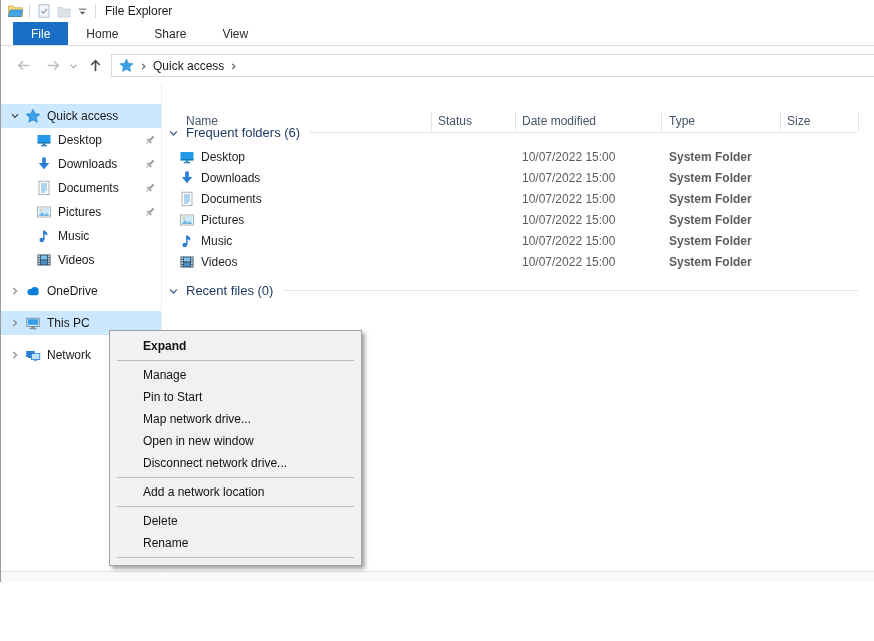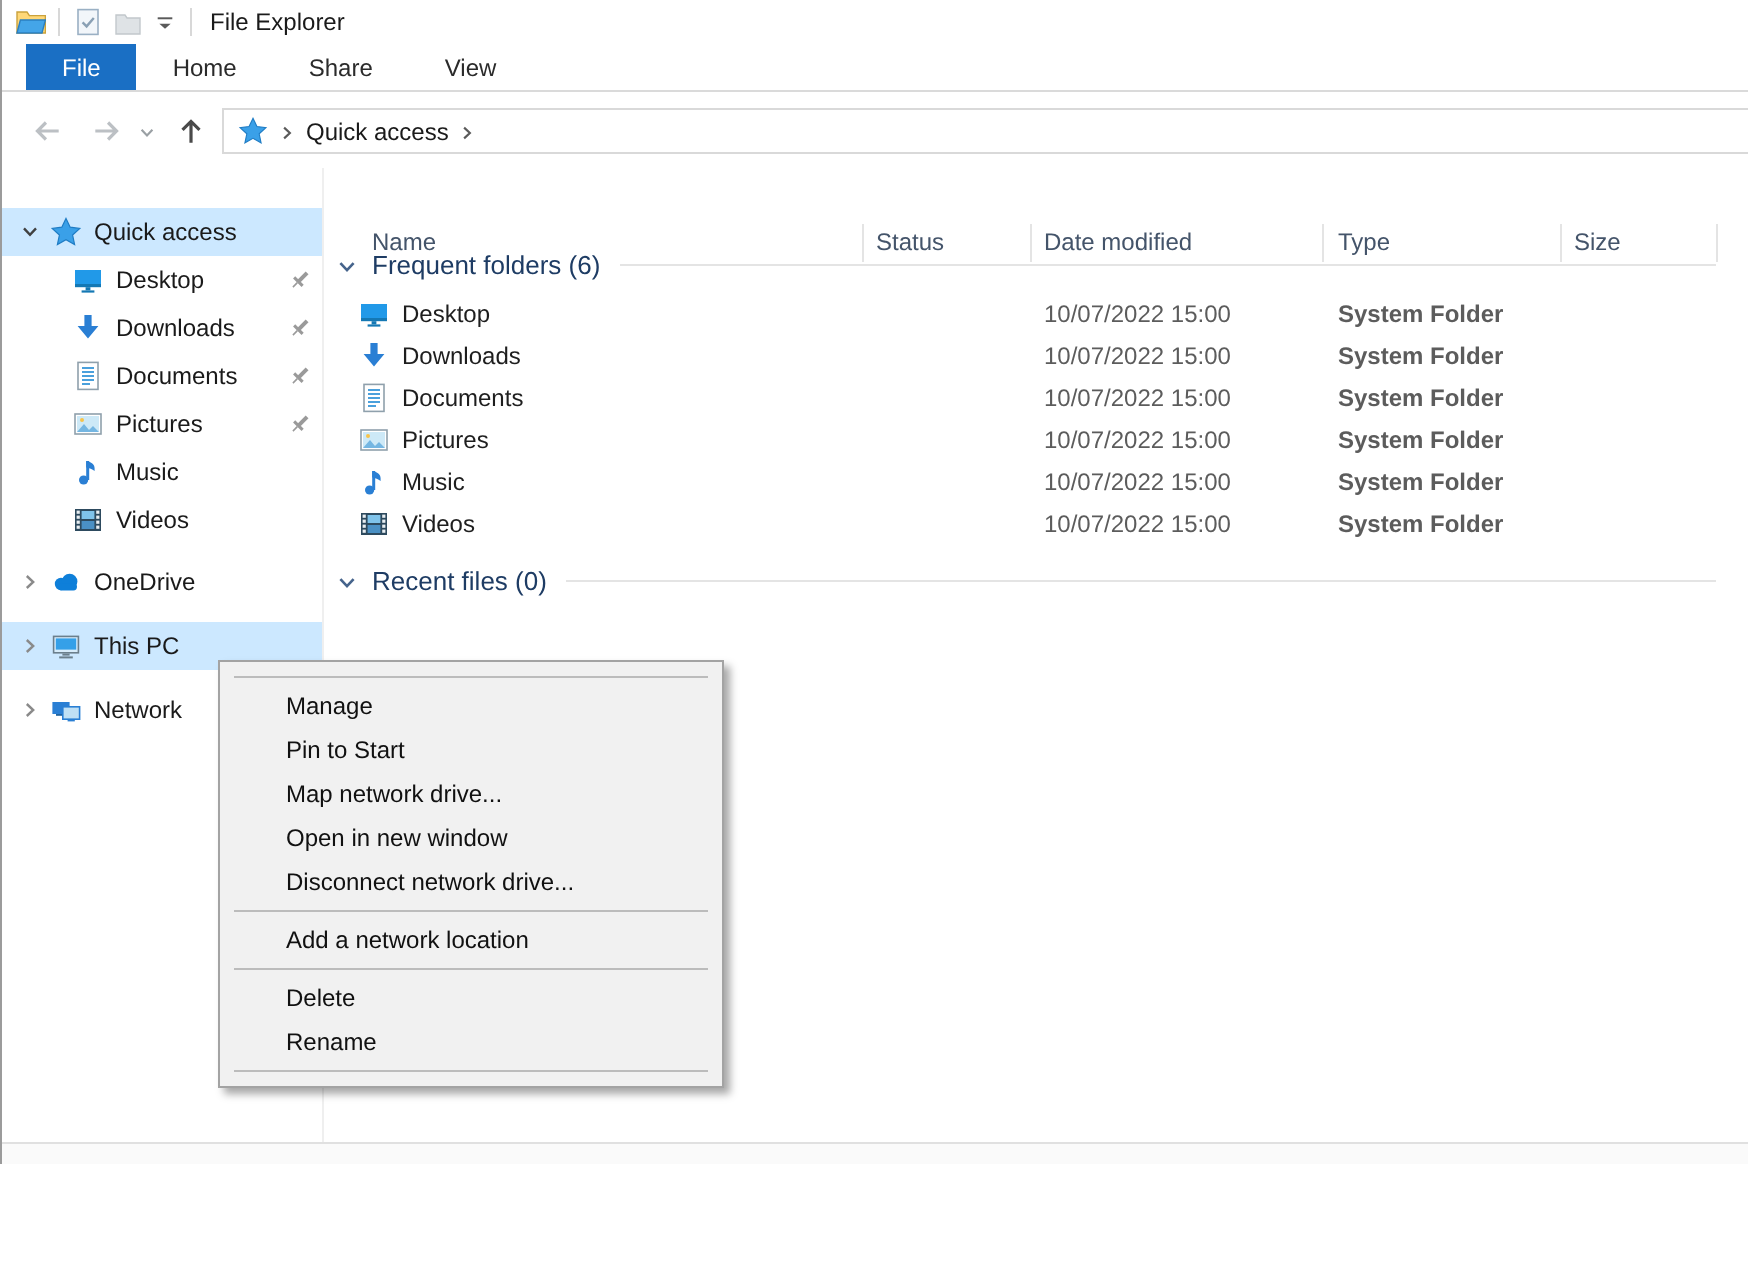--- a/index.html
+++ b/index.html
@@ -401,20 +401,21 @@
     <div class="group-hdr grp-recent">
       <svg class="gchev">
           <use href="#sym-chev-down"></use>
         </svg>
       <span>Recent files (0)</span>
       <span class="rule"></span>
     </div>
   </div>
 
   <div class="ctx-menu">
+    <div class="mi bold">Expand</div>
     <div class="msep"></div>
     <div class="mi">Manage</div>
     <div class="mi">Pin to Start</div>
     <div class="mi">Map network drive...</div>
     <div class="mi">Open in new window</div>
     <div class="mi">Disconnect network drive...</div>
     <div class="msep"></div>
     <div class="mi">Add a network location</div>
     <div class="msep"></div>
     <div class="mi">Delete</div>

